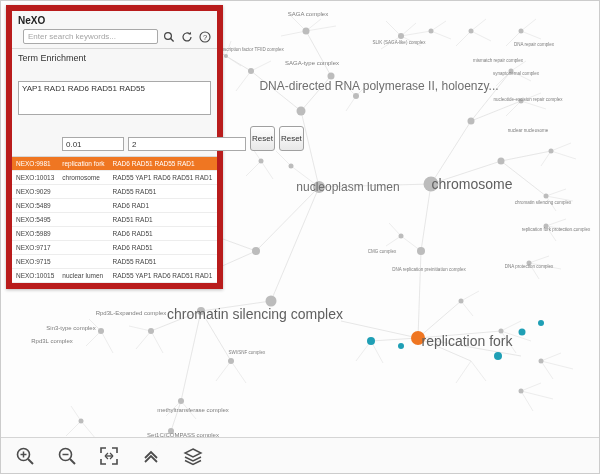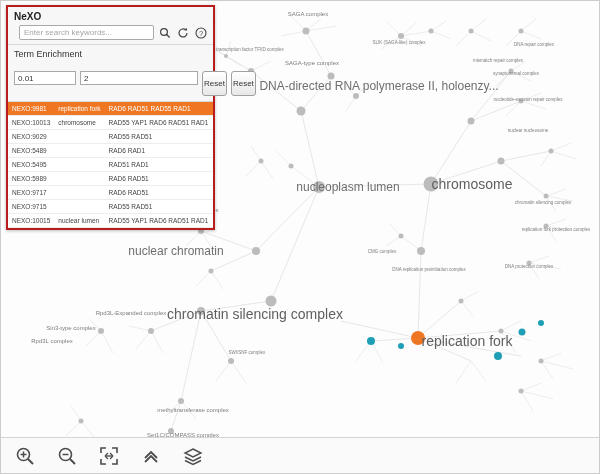--- a/index.html
+++ b/index.html
@@ -37,21 +37,21 @@
   .label-sm { font-size: 6px; }
   .label-lg { font-size: 12px; color: #6f6f6f; }
   .label-xl { font-size: 14px; color: #5f5f5f; }
 
   
   #panel {
     position: absolute;
     left: 5px; top: 4px;
     width: 205px;
     background: #f7f7f7;
-    border: 2px solid #b91c1c;
+    border: 6px solid #b91c1c;
     box-shadow: 0 1px 3px rgba(0,0,0,0.25);
     font-size: 9px;
     color: #333;
   }
   #panel-title {
     padding: 4px 6px 3px 6px;
     font-size: 10px;
     font-weight: bold;
     color: #222;
   }
@@ -105,38 +105,39 @@
     left: 1.5px; top: 1.5px;
     width: 3px; height: 3px;
     border-radius: 50%;
     background: #3a3a3a;
   }
 
   .section {
     border-top: 1px solid #d8d8d8;
     padding: 4px 6px 5px 6px;
   }
-  .section-title { font-size: 9px; color: #333; margin-bottom: 3px; }
+  .section-title { font-size: 9px; color: #333; margin-bottom: 18px; }
   #term-textarea {
     width: 100%;
     height: 34px;
     border: 1px solid #a9a9a9;
     background: #fff;
     font-size: 8px;
     color: #333;
     padding: 2px 3px;
     box-sizing: border-box;
     resize: none;
     font-family: "Liberation Sans", sans-serif;
   }
   .controls-row {
     display: flex;
-    align-items: flex-start;
+    align-items: flex-end;
     gap: 4px;
     padding: 4px 6px 5px 6px;
+    margin-left: 44px;
   }
   .small-input {
     height: 14px;
     border: 1px solid #a9a9a9;
     background: #fff;
     font-size: 8px;
     padding: 0 3px;
     box-sizing: border-box;
     color: #333;
   }
@@ -387,20 +388,21 @@
         <svg width="12" height="12" viewBox="0 0 12 12">
             <circle cx="6" cy="6" r="5" fill="none" stroke="#444" stroke-width="1.1"></circle>
             <text x="6" y="8.8" font-size="7.5" text-anchor="middle" fill="#444" font-family="Liberation Sans, sans-serif">?</text>
           </svg>
       </div>
     </div>
 
 
     <div class="section">
       <div class="section-title">Term Enrichment</div>
+      <textarea id="term-textarea" style="">YAP1 RAD1 RAD6 RAD51 RAD55</textarea>
     </div>
 
     <div class="controls-row">
       <input class="small-input" id="pval-input" type="text" value="0.01" style="">
       <input class="small-input" id="count-input" type="text" value="2" style="">
       <button class="btn">Reset</button>
       <button class="btn">Reset</button>
     </div>
 
     <div id="results">

